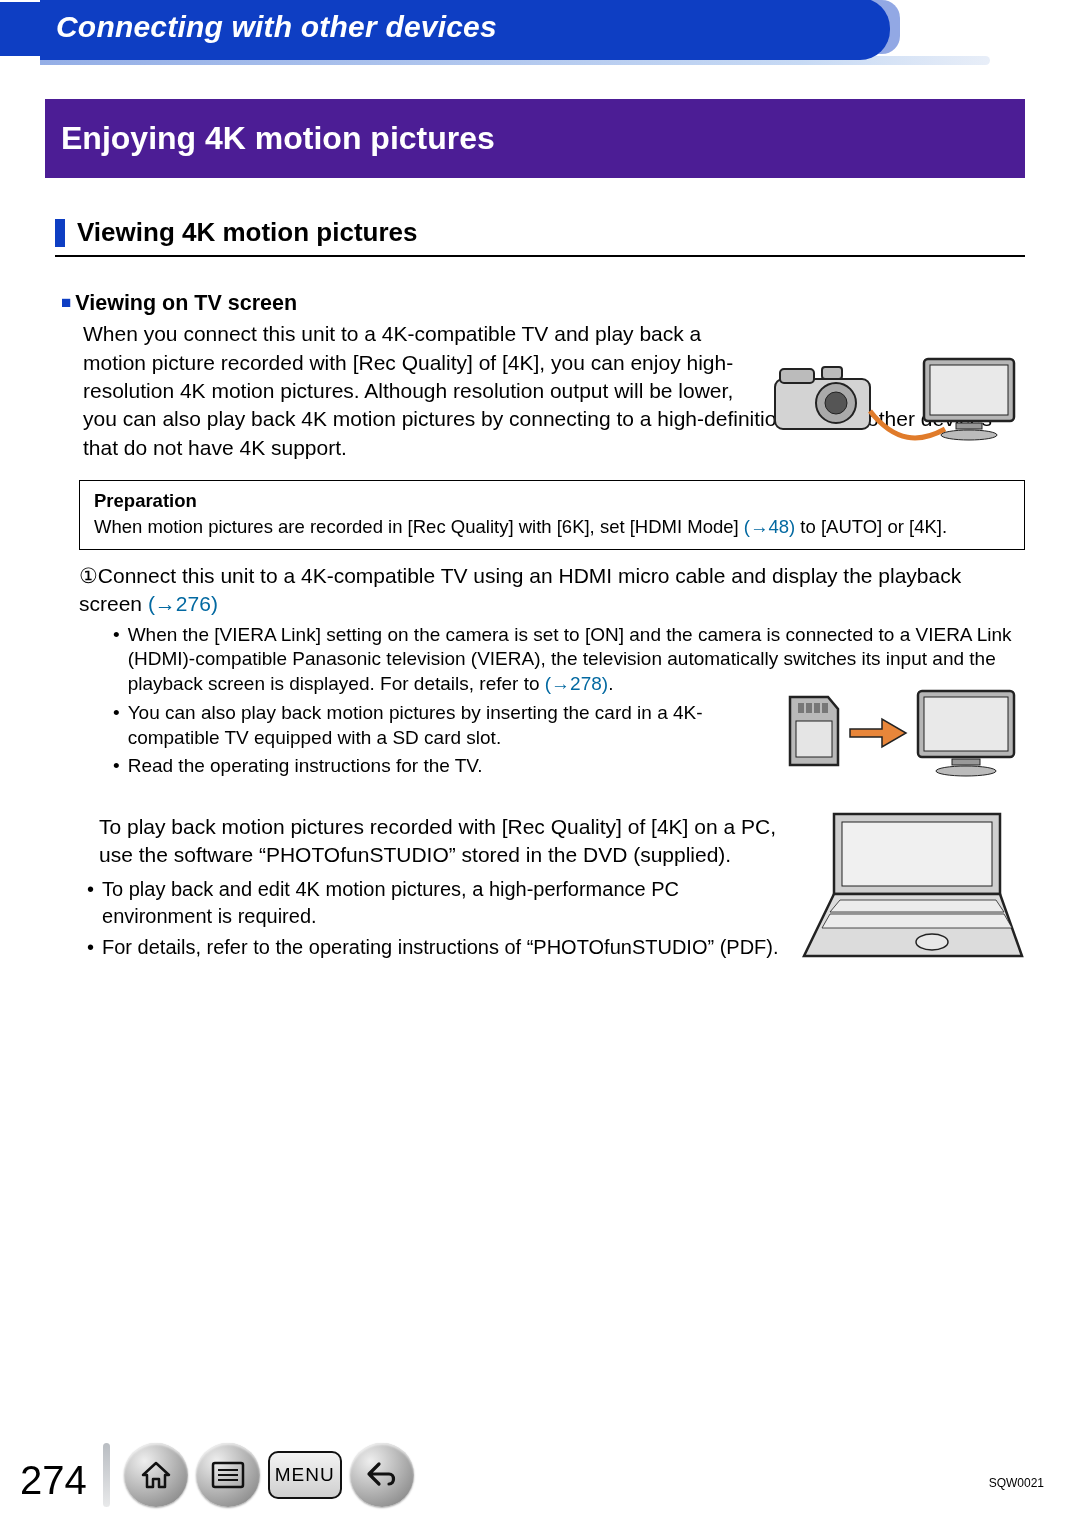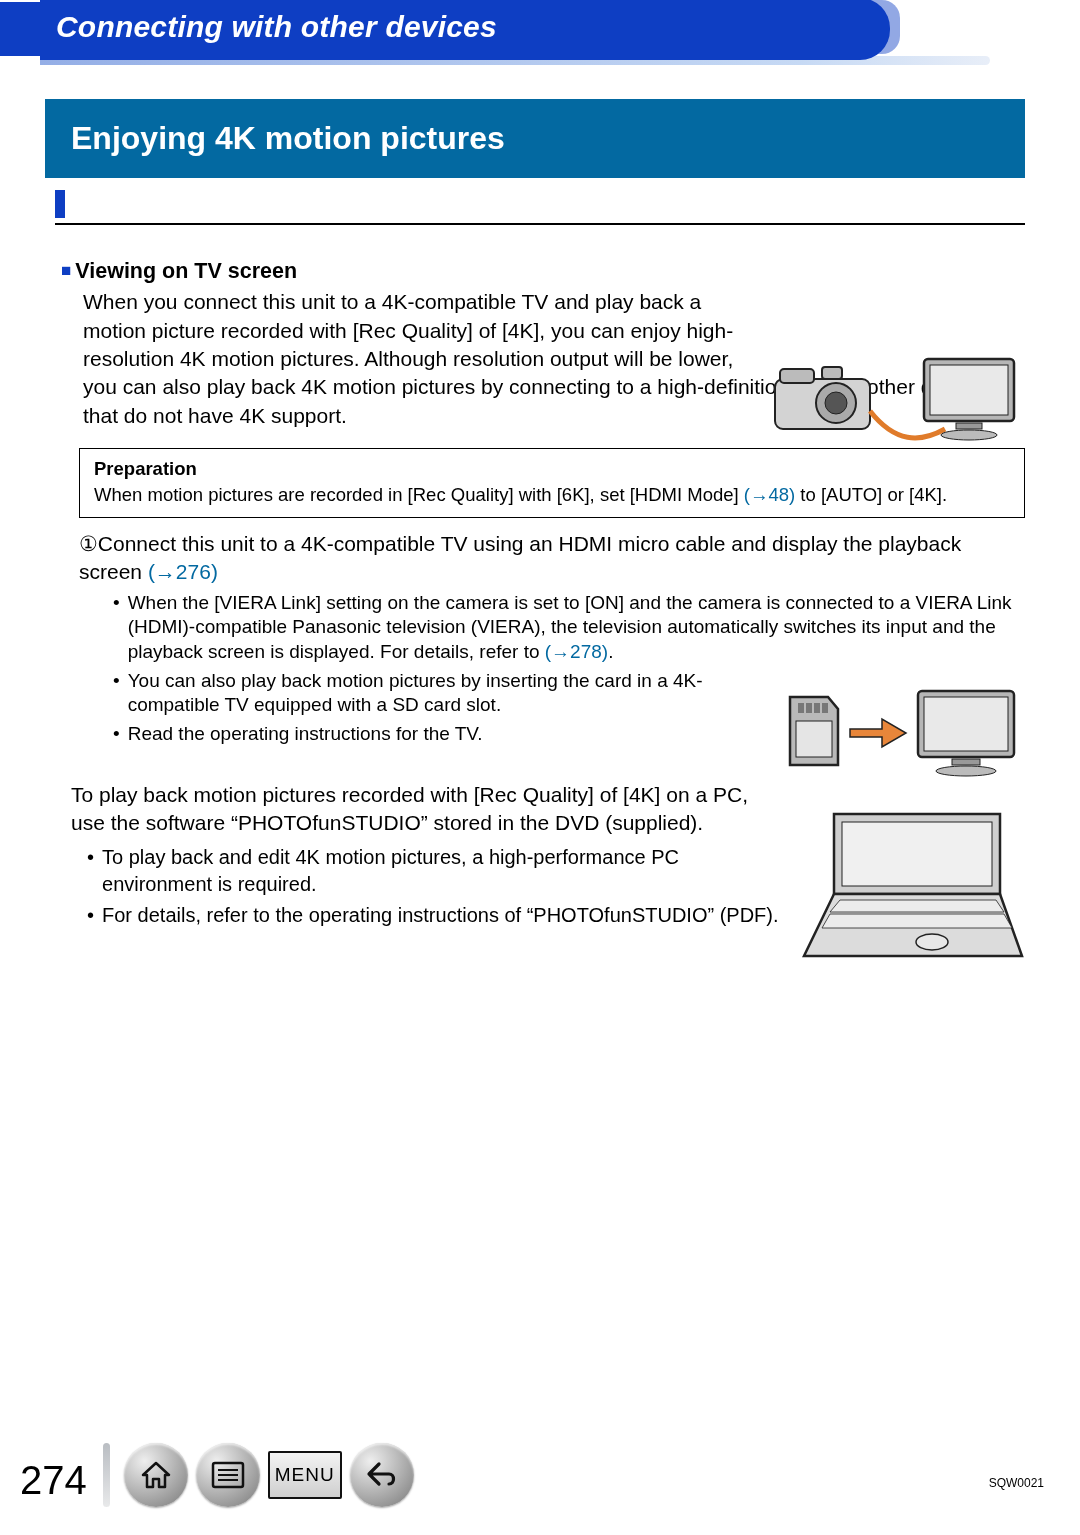--- a/index.html
+++ b/index.html
@@ -49,27 +49,27 @@
   }
   .underband {
     height: 9px;
     margin: 0 90px 0 40px;
     background: linear-gradient(to right, #94aee6 0%, #c6d9f4 80%, #e8eef8 100%);
     border-radius: 0 6px 6px 0;
     margin-top: -2px;
   }
   .content { padding: 0 55px 0 55px; position: relative; }
   .title-block {
-    background: #0369a1;
+    background: #4c1d95;
     color: #fff;
     font-size: 32px;
     font-weight: bold;
-    padding: 18px 26px;
+    padding: 18px 16px;
     margin-top: 34px;
-    margin-bottom: 12px;
+    margin-bottom: 37px;
     margin-left: -10px;
   }
   .subhead {
     border-bottom: 2px solid #000;
     font-size: 26px;
     font-weight: bold;
     padding-bottom: 5px;
     margin-bottom: 32px;
     display: flex;
     align-items: center;
@@ -96,21 +96,21 @@
     line-height: 1.3;
   }
   .prep-box .h { font-weight: bold; margin-bottom: 2px; display:block;}
   .link { color: #0369a1; }
   .circled { font-family: Arial; }
   .step { margin: 10px 0 0 24px; font-size: 21px;}
   .dot-list { margin: 4px 0 0 58px; font-size: 19px; line-height: 1.3;}
   .dot-list .li { margin-bottom: 4px; display:flex; gap:8px;}
   .dot-list .dot { flex:none;}
   .pc-block { margin-top: 34px; }
-  .pc-para { margin-left: 16px; font-size: 21px; }
+  .pc-para { margin-left: 44px; font-size: 21px; }
   .pc-sub { margin: 6px 0 0 32px; font-size: 20px; line-height: 1.35;}
   .pc-sub .li{ display:flex; gap:8px; margin-bottom:4px;}
 
   
   .illus { position: absolute; border:0; }
   .tv-cam { top: 252px; right: 60px; width: 250px; height: 100px; }
   .sd-tv  { top: 586px; right: 60px; width: 250px; height: 104px; }
   .laptop { top: 705px; right: 55px; width: 225px; height: 170px; }
   .illus svg { width:100%; height:100%; }
 
@@ -131,21 +131,21 @@
     margin: 0 4px 8px 4px;
     border-radius: 50%;
     background: radial-gradient(circle at 32% 28%, #eee 0%, #bcbcbc 42%, #777 100%);
     box-shadow: inset 0 2px 2px rgba(255,255,255,.6), 0 1px 2px rgba(0,0,0,.35);
     display: inline-flex; align-items:center; justify-content:center;
     cursor: pointer;
   }
   .menu-btn {
     width: 74px; height: 48px;
     margin: 0 4px 16px 4px;
-    border-radius: 2px;
+    border-radius: 10px;
     background: linear-gradient(#f3f3f3,#cfcfcf);
     border: 2.5px solid #111;
     display:inline-flex; align-items:center; justify-content:center;
     font-size: 19px; letter-spacing:1px; font-family: Arial; cursor:pointer;
   }
   .docnum { position:absolute; right:36px; bottom:44px; font-size:12px; }
   .float-right-gap { float:right; width:260px; height:100px;}
   .float-right-gap2 { float:right; width:260px; height:104px; margin-top:4px;}
   .float-right-gap3 { float:right; width:230px; height:170px; margin-top:2px; margin-left:10px;}
 </style>
@@ -158,20 +158,21 @@
   <div class="tab-accent"></div>
 </div>
 <div class="underband"></div>
 
 <div class="content">
 
   <div class="title-block">Enjoying 4K motion pictures</div>
 
   <div class="subhead">
     <span class="subhead-bar"></span>
+    <span>Viewing 4K motion pictures</span>
   </div>
 
   <div class="illus tv-cam">
     <svg viewBox="0 0 250 100">
 
       <rect x="5" y="28" width="95" height="50" rx="8" fill="#d3d3d3" stroke="#222" stroke-width="2"></rect>
       <circle cx="66" cy="52" r="20" fill="#aaa" stroke="#222" stroke-width="2"></circle>
       <circle cx="66" cy="52" r="11" fill="#555" stroke="#222"></circle>
       <rect x="10" y="18" width="34" height="14" rx="4" fill="#bbb" stroke="#222" stroke-width="2"></rect>
       <rect x="52" y="16" width="20" height="12" rx="3" fill="#bbb" stroke="#222" stroke-width="2"></rect>

